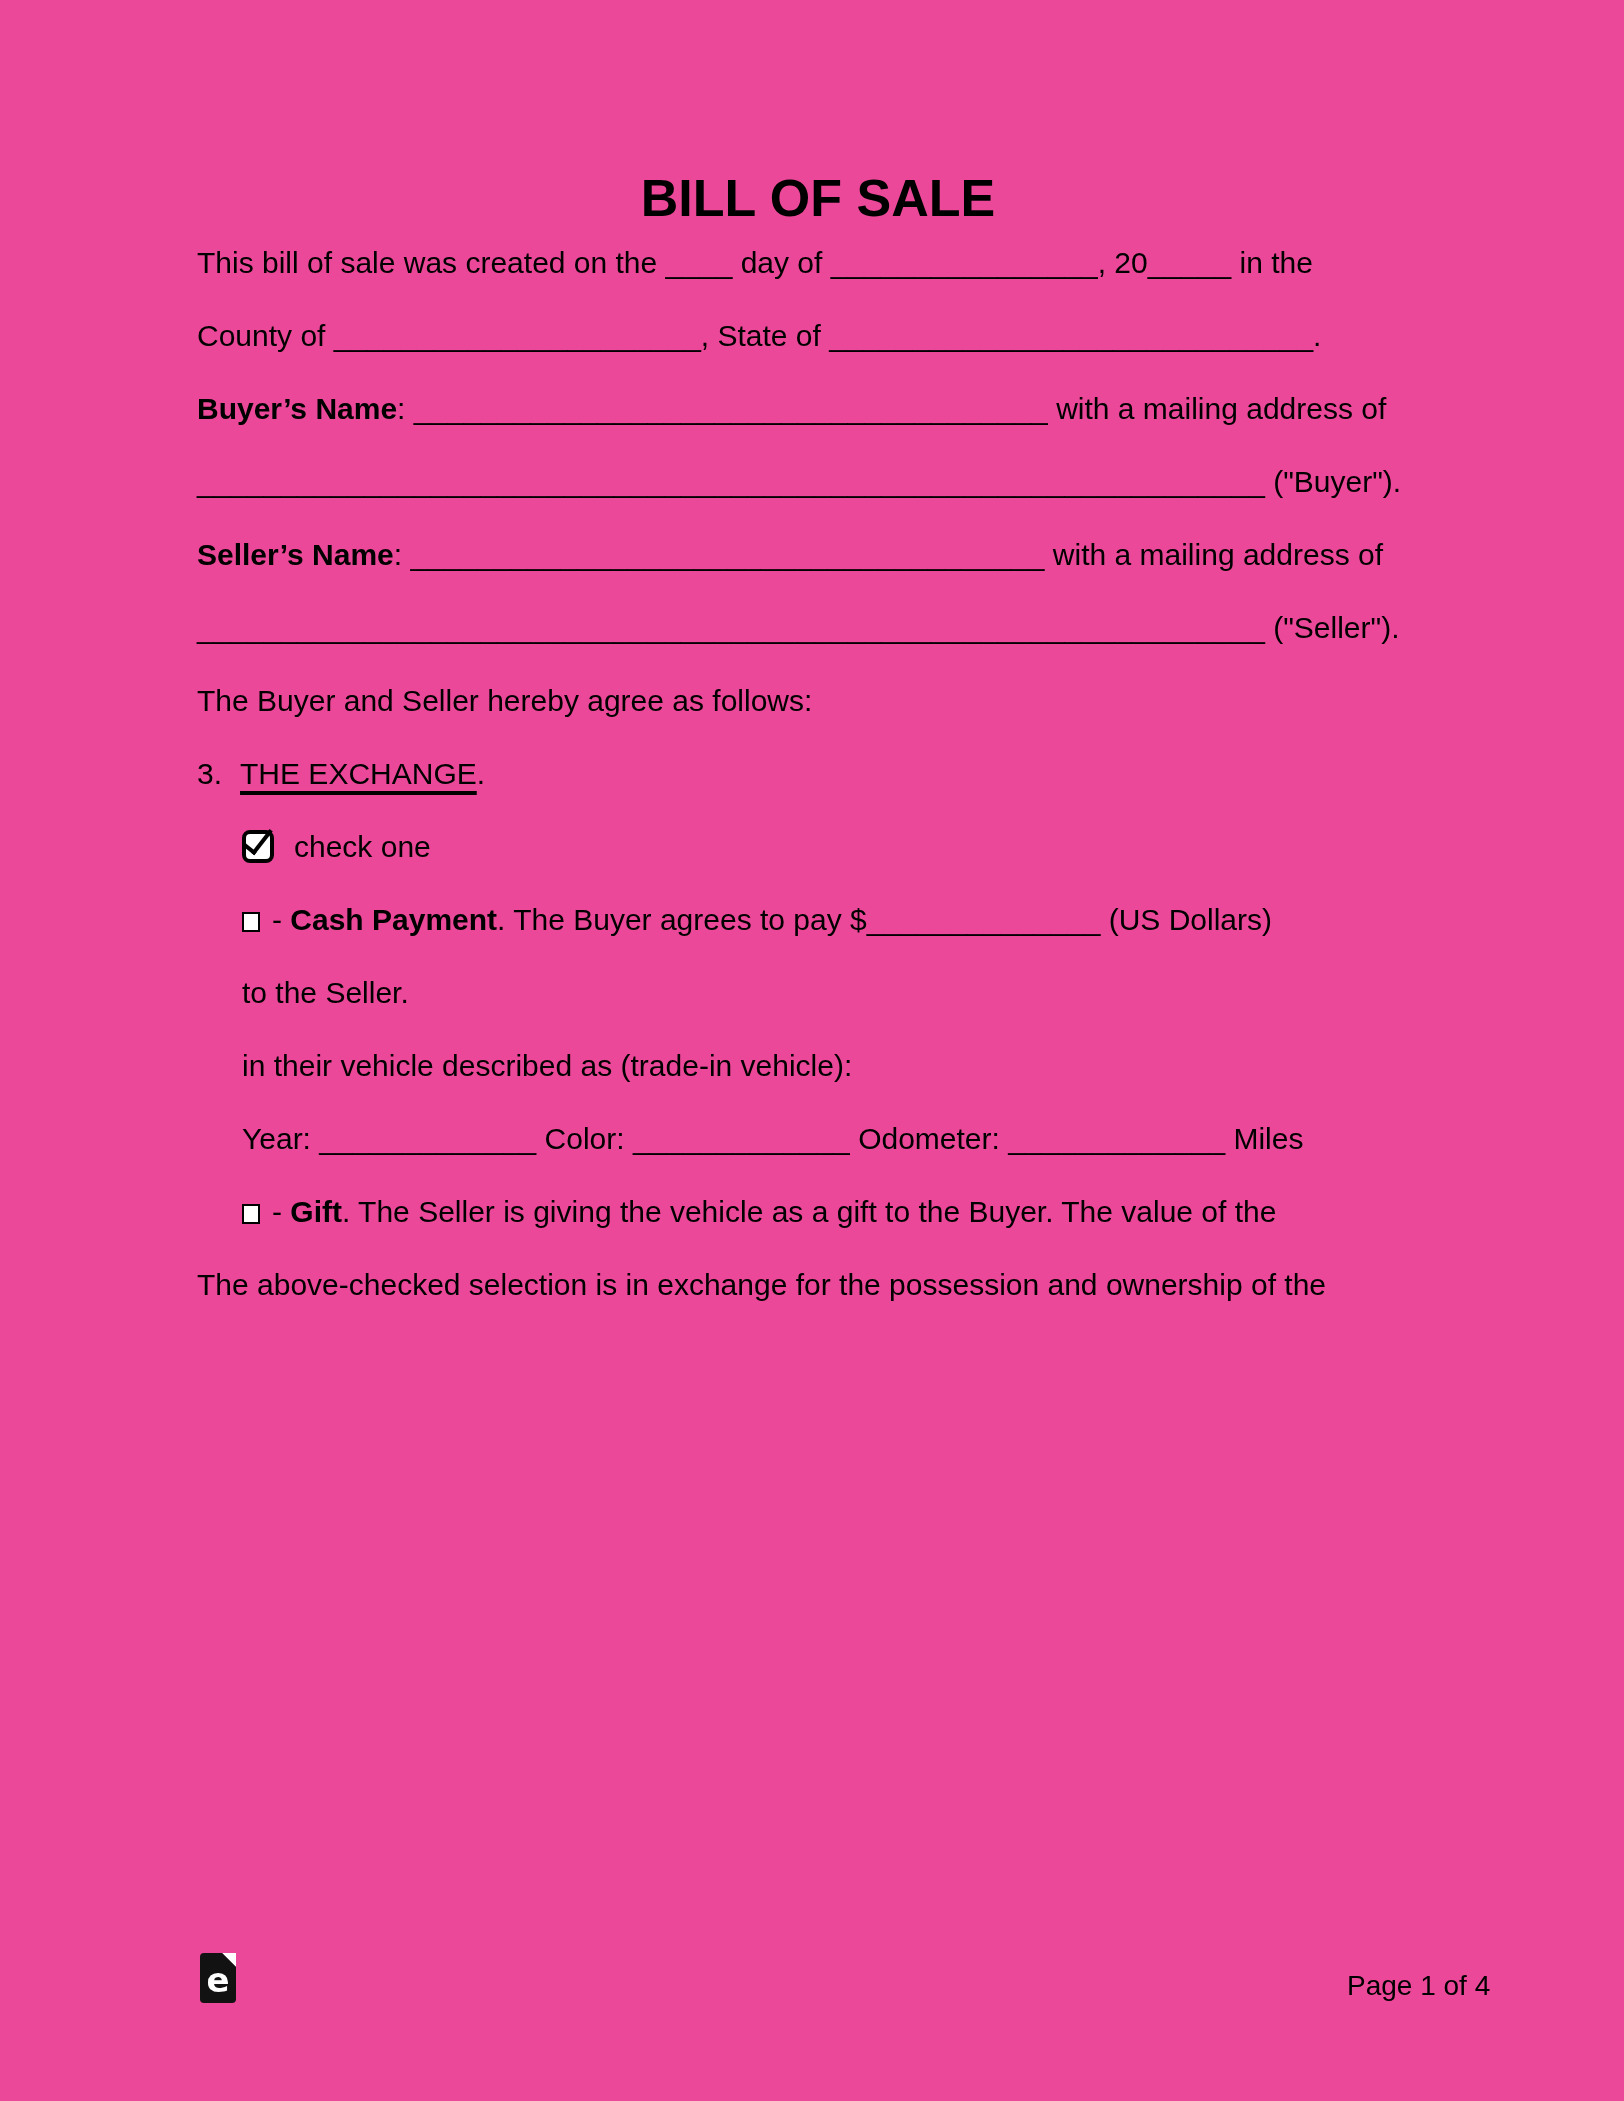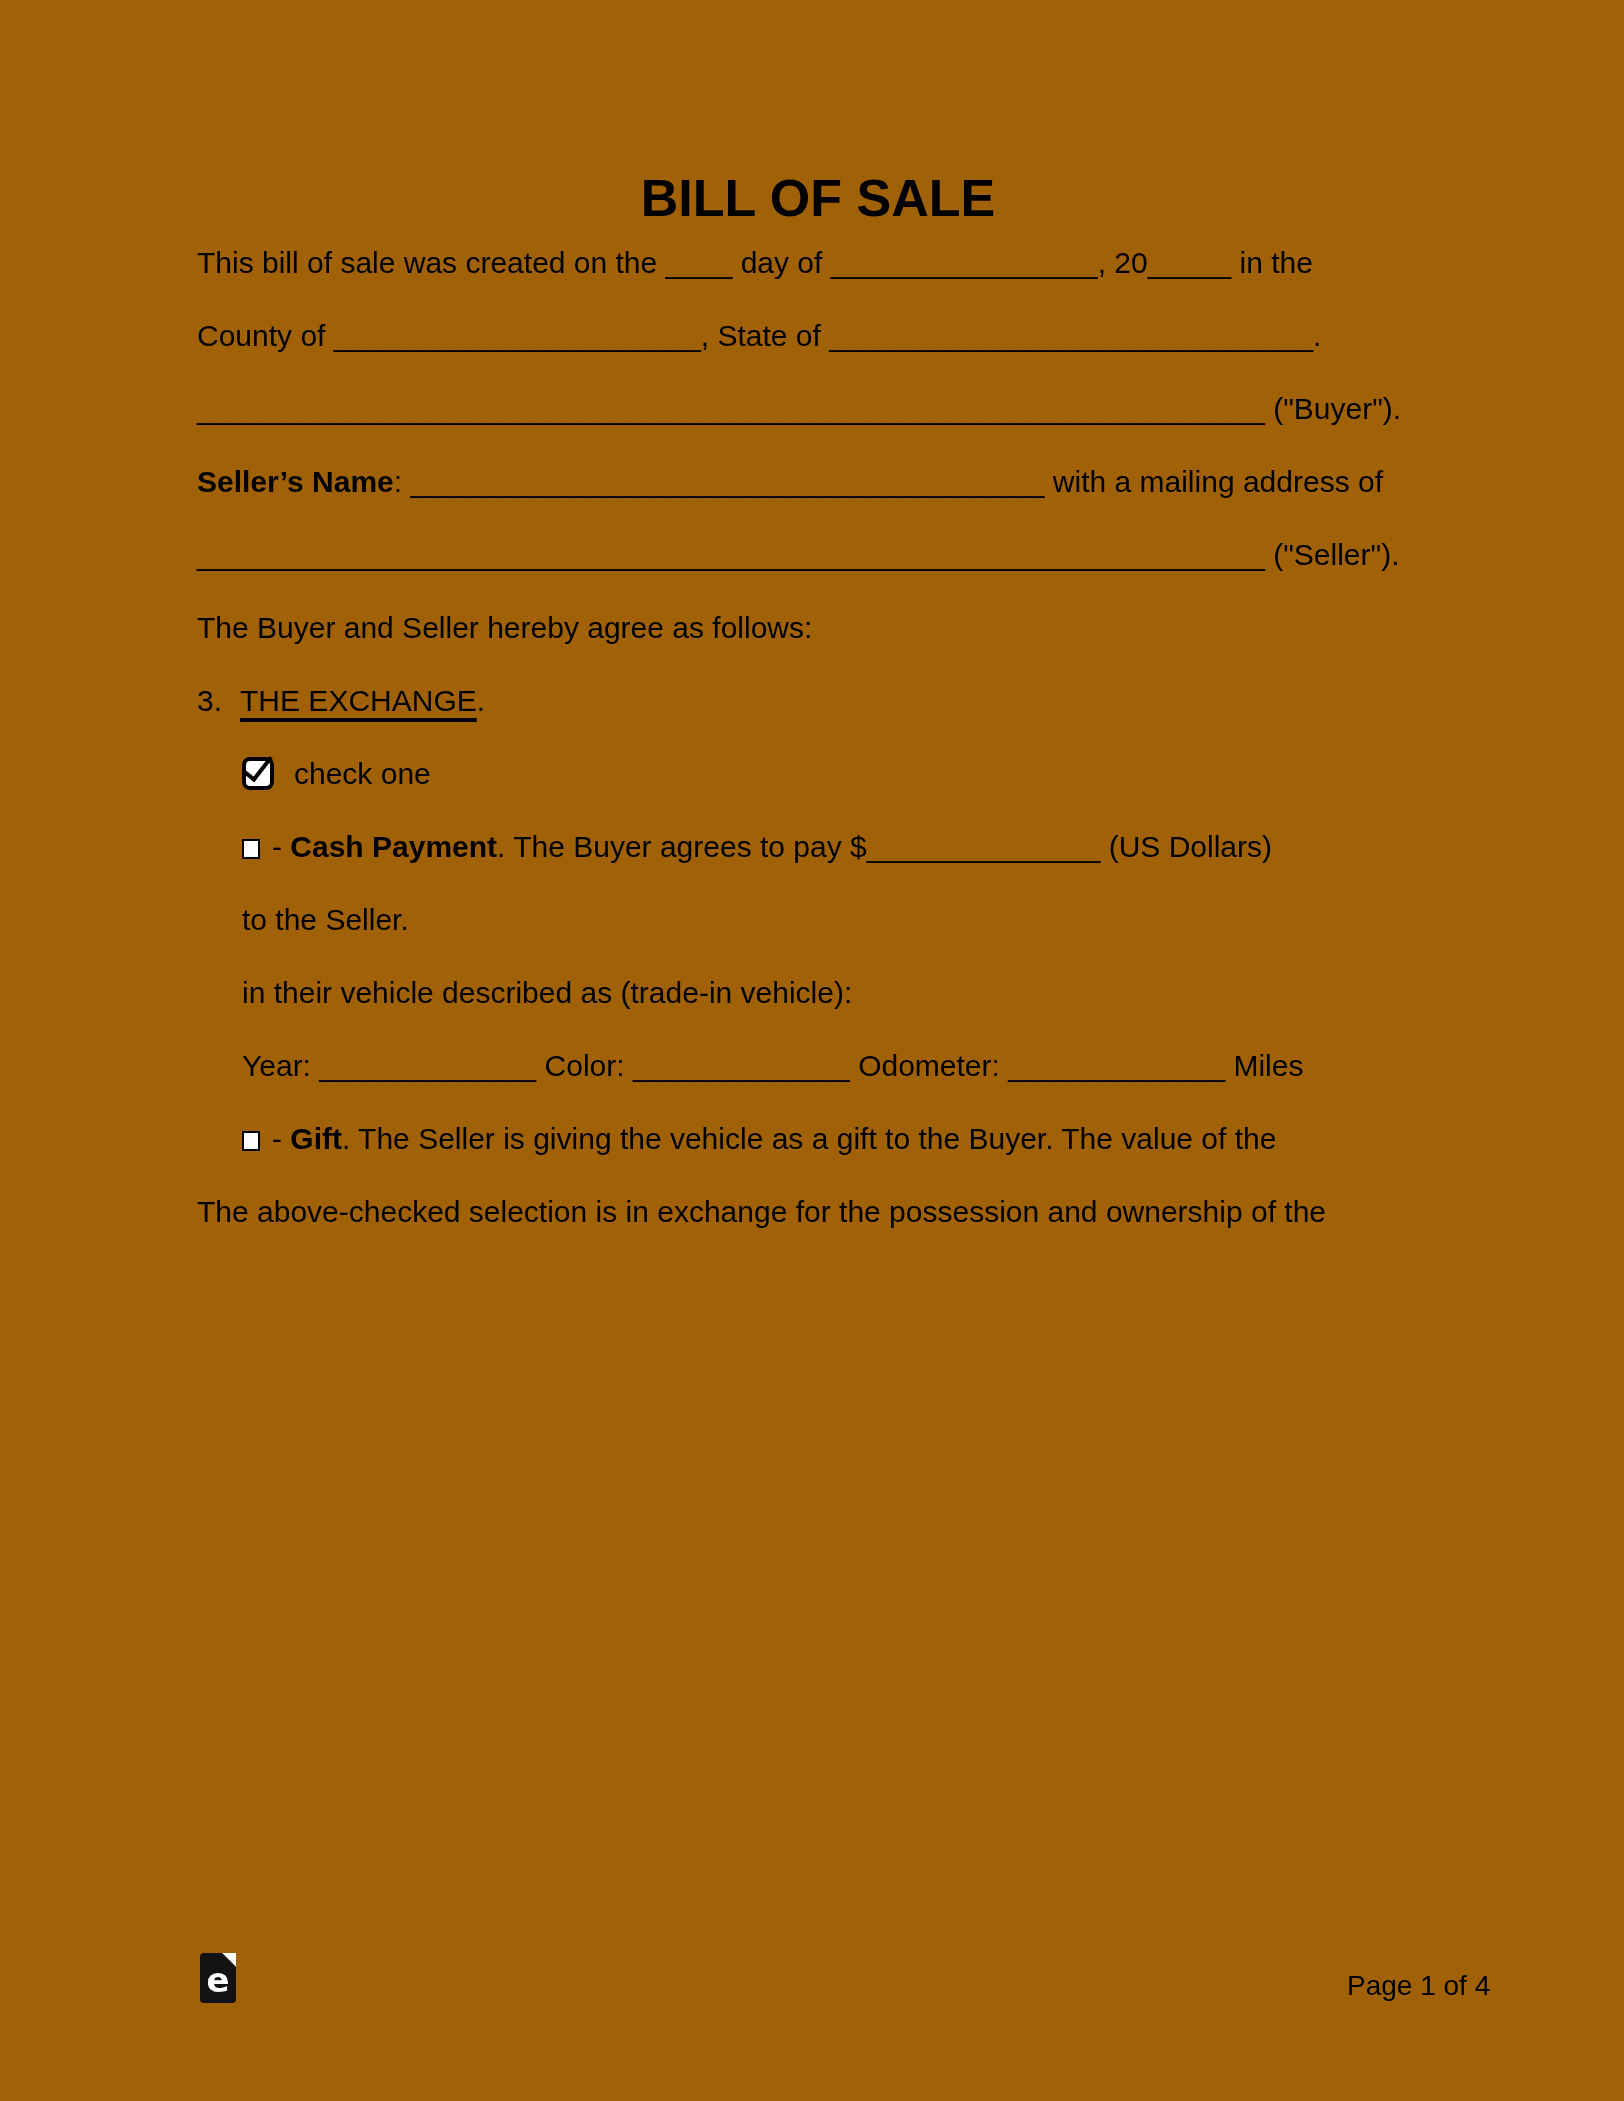--- a/index.html
+++ b/index.html
@@ -1,19 +1,19 @@
 <!DOCTYPE html>
 <html><head>
 <meta charset="utf-8">
 <style>
   html,body{margin:0;padding:0;background:#ffffff;}
   .page{
     position:relative;
     width:1624px;height:2101px;
-    background:#a16207;
+    background:#ec4899;
     color:#000;
     font-family:"Liberation Sans","DejaVu Sans",sans-serif;
     font-size:30px;
     box-sizing:border-box;
     padding:0 185px 9px 197px;
     overflow:hidden;
   }
   .doc-title{
     margin:0;
     padding-top:170px;
@@ -96,20 +96,23 @@
 
   <div class="line">
     <span>This bill of sale was created on the </span><span>____</span><span> day of </span><span>________________</span><span>, 20</span><span>_____</span><span> in the</span>
   </div>
 
   <div class="line">
     <span>County of </span><span>______________________</span><span>, State of </span><span>_____________________________</span><span>.</span>
   </div>
 
 
+  <div class="line">
+    <b>Buyer’s Name</b><span>: </span><span>______________________________________</span><span> with a mailing address of</span>
+  </div>
 
   <div class="line">
     <span>________________________________________________________________</span><span> ("Buyer").</span>
   </div>
 
   <div class="line">
     <b>Seller’s Name</b><span>: </span><span>______________________________________</span><span> with a mailing address of</span>
   </div>
 
   <div class="line">

